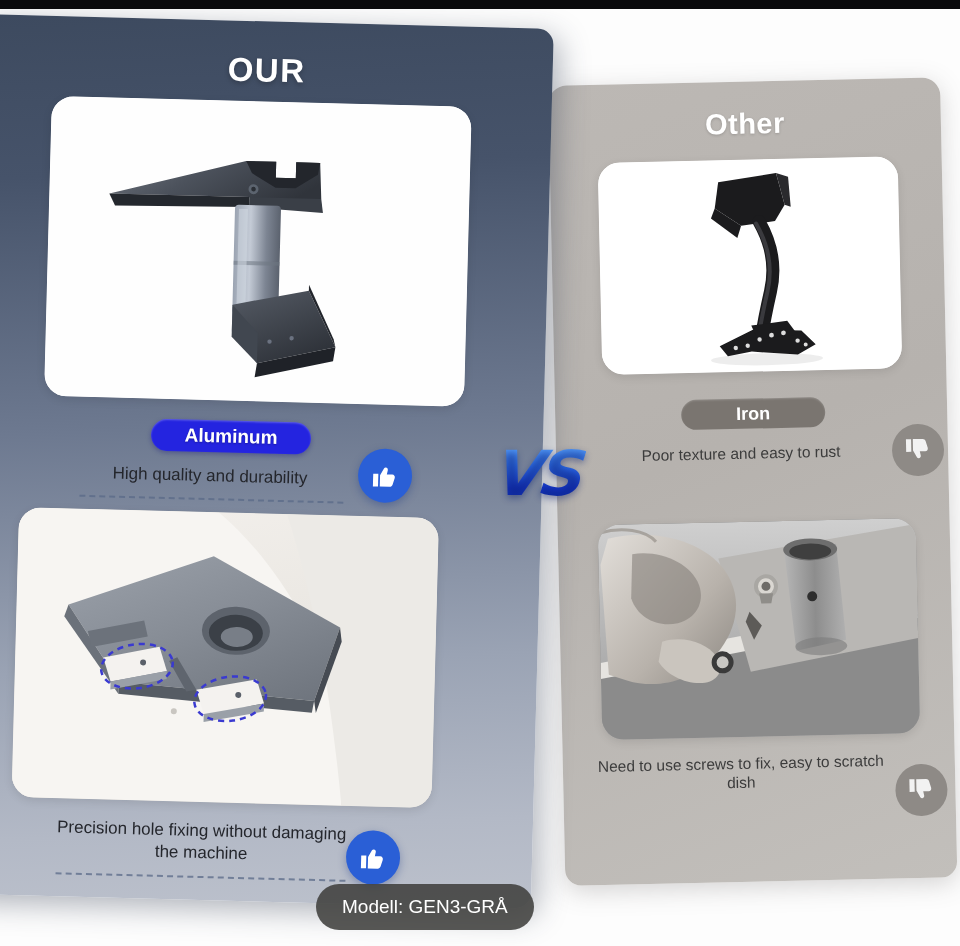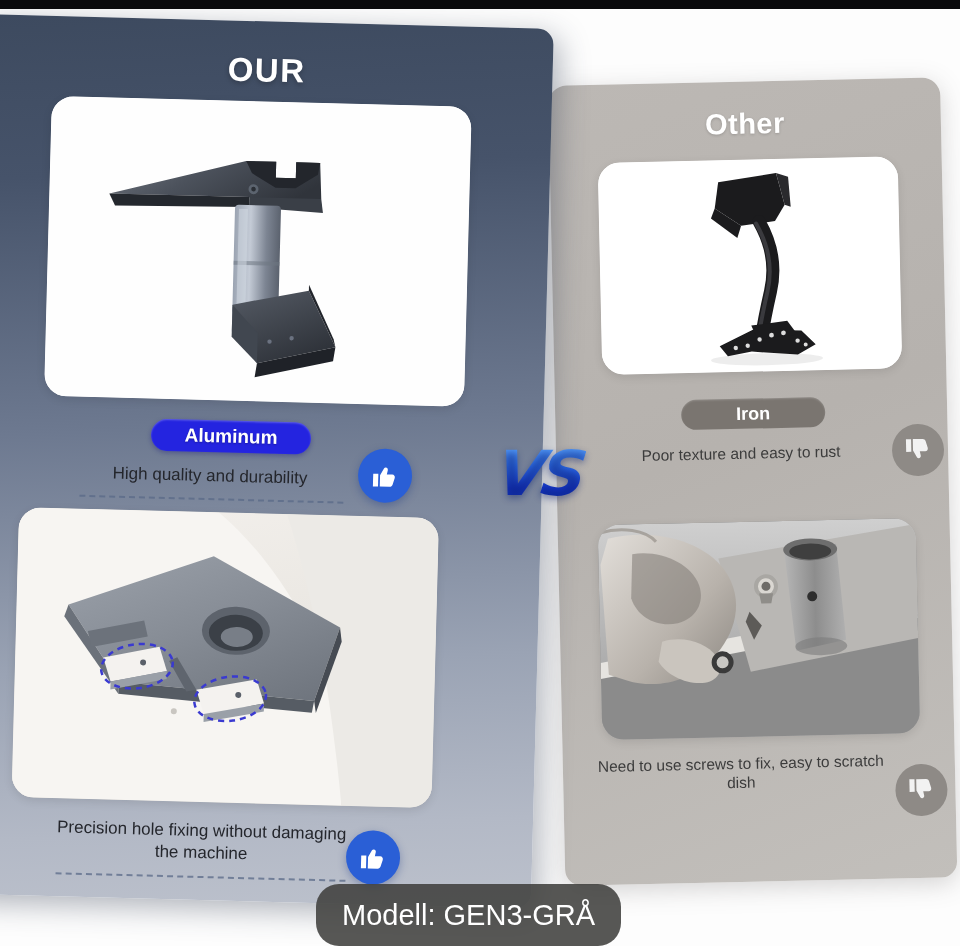--- a/index.html
+++ b/index.html
@@ -197,28 +197,28 @@
     text-shadow: 0 3px 7px rgba(10,30,110,0.45);
     transform: skewX(-8deg);
     font-family: "DejaVu Sans", sans-serif;
   }
 
   
   .model-pill {
     position: absolute;
     left: 316px; top: 884px;
     height: 46px;
-    padding: 8px 26px;
+    padding: 0 26px;
     background: rgba(64,64,62,0.88);
     border-radius: 23px;
     display: flex;
     align-items: center;
     justify-content: center;
     color: #ffffff;
-    font-size: 29px;
+    font-size: 19px;
     z-index: 55;
     white-space: nowrap;
   }
 
   
   .svgfill { position: absolute; inset: 0; width: 100%; height: 100%; display: block; }
 </style>
 </head>
 <body>
 

